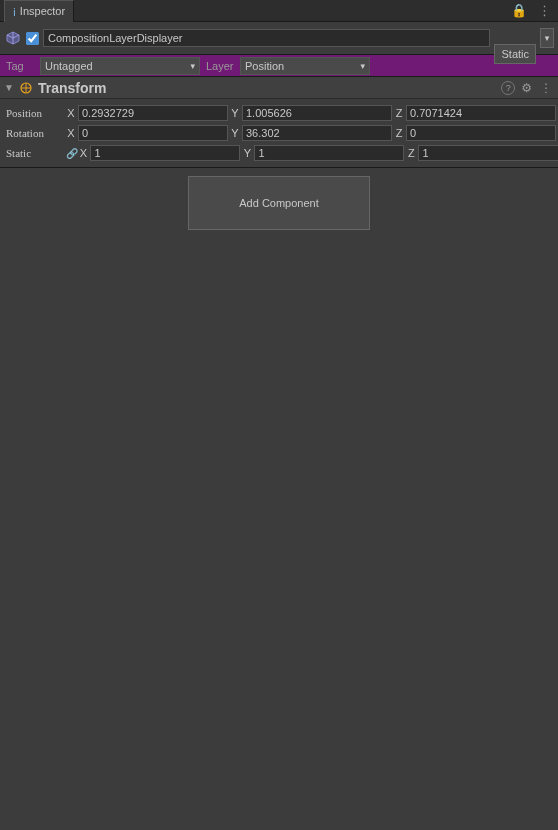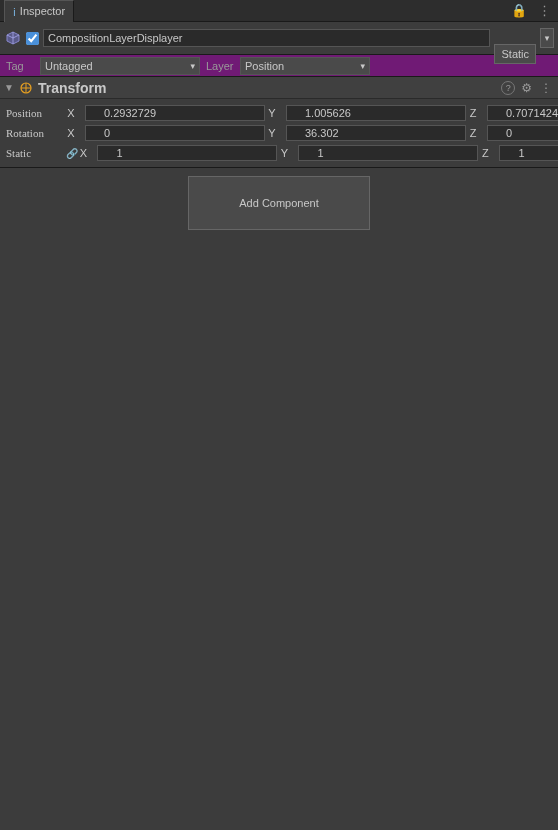--- a/index.html
+++ b/index.html
@@ -218,24 +218,23 @@
       text-align: center;
       flex-shrink: 0;
     }
     .xyz-input {
       flex: 1;
       background: #2a2a2a;
       border: 1px solid #555;
       color: #c8c8c8;
       font-size: 11px;
       height: 16px;
-      padding: 0 18px;
+      padding: 0 3px;
       outline: none;
       min-width: 0;
-      margin-left: 7px;
     }
 
     
     .add-component-row {
       display: flex;
       justify-content: center;
       padding: 8px 0;
     }
     .add-component-btn {
       background: #4a4a4a;

